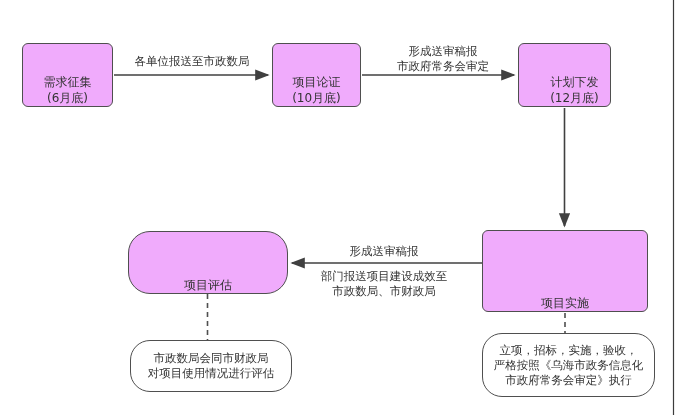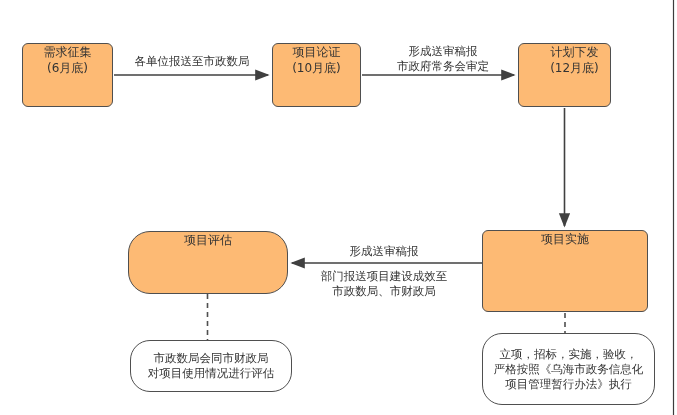--- a/index.html
+++ b/index.html
@@ -7,24 +7,24 @@
     position:relative;
     width:677px;height:415px;
     background:#ffffff;
     font-family:"DejaVu Sans","Liberation Sans",sans-serif;
     color:#333333;
     overflow:hidden;
   }
   svg.wires{position:absolute;left:0;top:0;width:677px;height:415px;}
   .node{
     position:absolute;
-    display:flex;flex-direction:column;align-items:center;justify-content:flex-start;
+    display:flex;flex-direction:column;align-items:center;justify-content:flex-end;
     border:1.6px solid #4f4f4f;
     border-radius:6px;
-    background:#fdba74;
+    background:#f0abfc;
     font-size:12px;line-height:16px;
     text-align:center;
     box-sizing:border-box;
   }
   .note{
     position:absolute;
     display:flex;flex-direction:column;align-items:center;justify-content:center;
     border:1.6px solid #4f4f4f;
     border-radius:20px;
     background:#ffffff;
@@ -85,24 +85,24 @@
     <span>项目实施</span>
   </div>
   <div class="node" style="left:128px;top:231px;width:160px;height:63px;border-radius:22px;">
     <span>项目评估</span>
   </div>
 
   <div class="note" style="left:130px;top:340px;width:162px;height:52px;">
     <span>市政数局会同市财政局</span>
     <span>对项目使用情况进行评估</span>
   </div>
-  <div class="note" style="left:482px;top:333px;width:173px;height:72px;">
+  <div class="note" style="left:482px;top:333px;width:173px;height:64px;">
     <span>立项，招标，实施，验收，</span>
     <span>严格按照《乌海市政务信息化</span>
-    <span>项目管理暂行办法》执行</span>
+    <span>市政府常务会审定》执行</span>
   </div>
 
   <div class="edge-label" style="left:92px;top:54px;width:200px;">
     <span>各单位报送至市政数局</span>
   </div>
   <div class="edge-label" style="left:363px;top:44px;width:160px;">
     <span>形成送审稿报</span>
     <span>市政府常务会审定</span>
   </div>
   <div class="edge-label" style="left:304px;top:244px;width:160px;">

